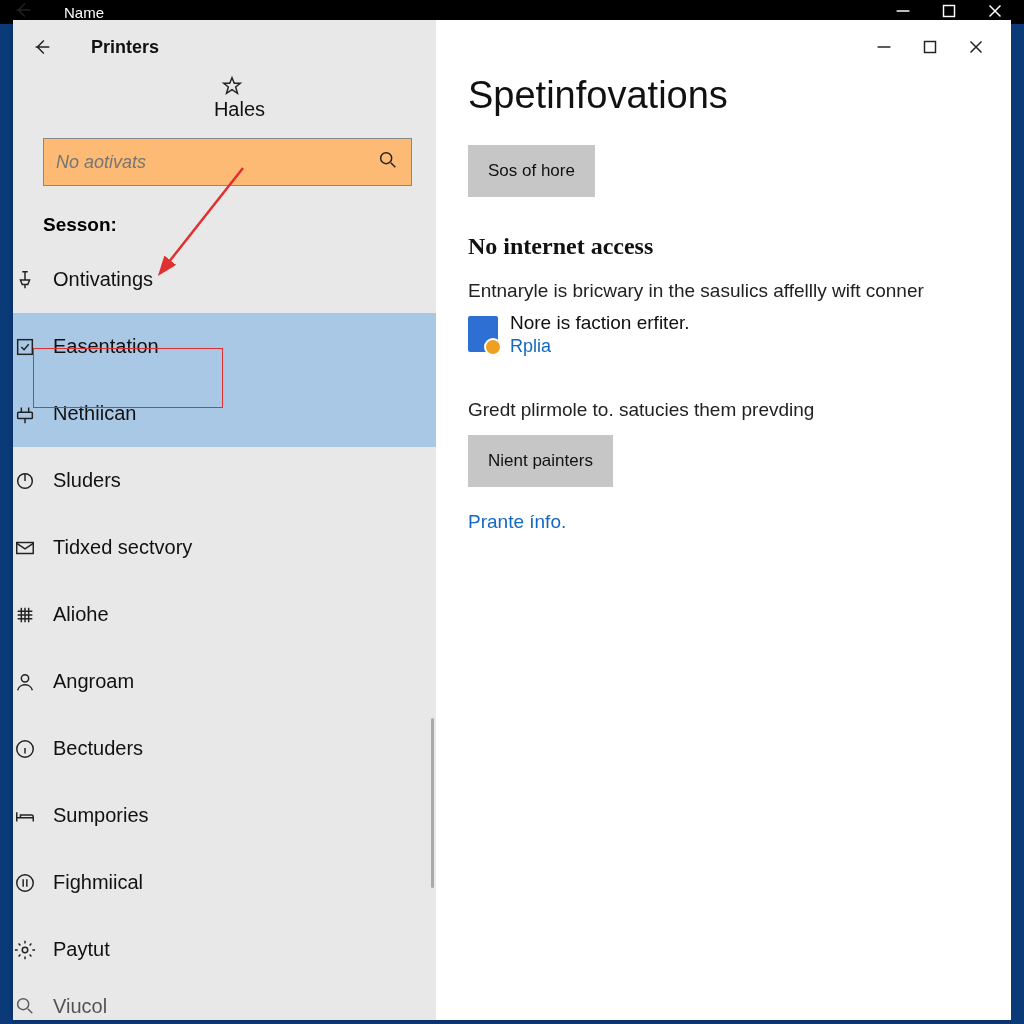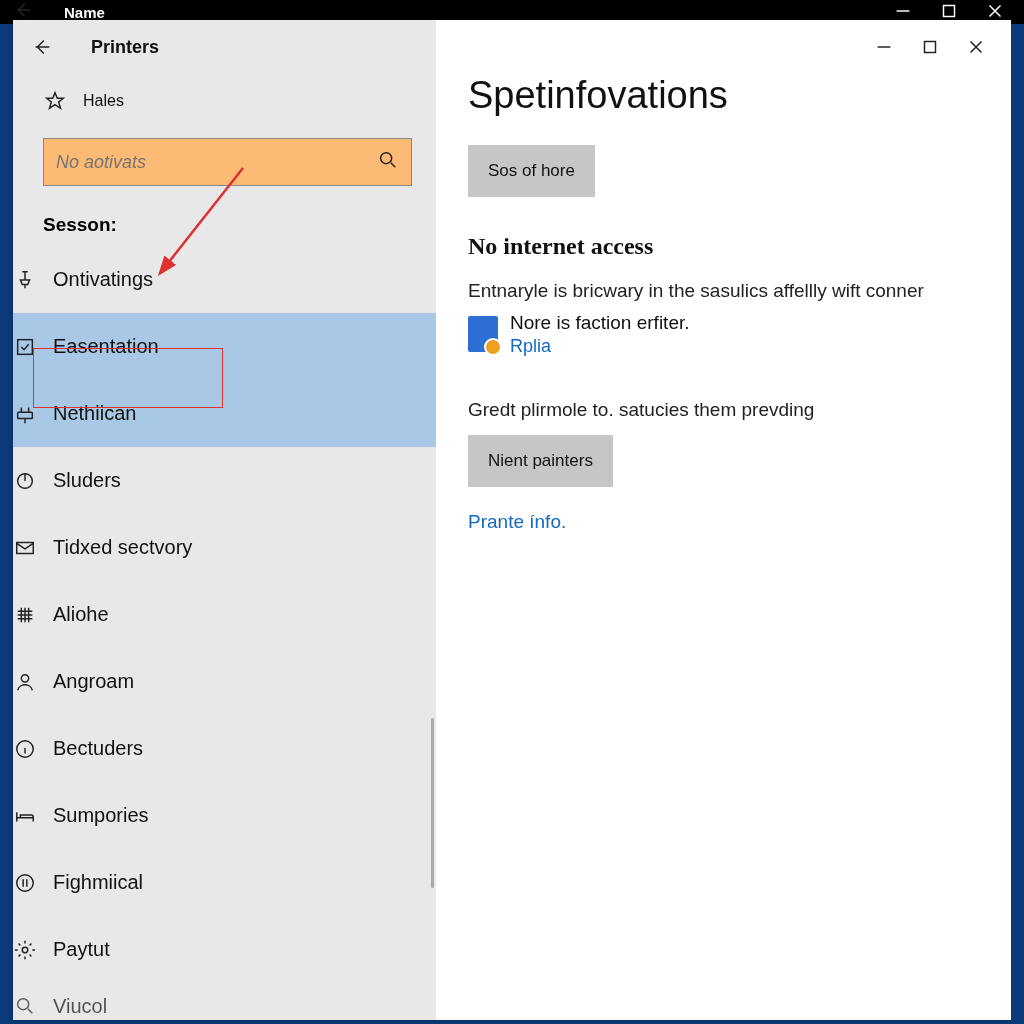--- a/index.html
+++ b/index.html
@@ -10,21 +10,21 @@
   background: #000;
   color: #fff;
   display: flex;
   align-items: center;
   padding: 0 6px;
   font-size: 15px;
 }
 .outer-title .outer-back {
   width: 34px; text-align: center; font-size: 18px; cursor: pointer;
 }
-.outer-title .outer-name { margin-left: 24px; font-weight: 700; }
+.outer-title .outer-name { margin-left: 24px; font-weight: 400; }
 .outer-title .spacer { flex: 1; }
 .outer-title .win-btn { width: 46px; text-align: center; font-size: 14px; cursor: pointer; }
 .outer-title .win-btn.square { font-size: 12px; }
 
 .app-window {
   position: absolute;
   left: 13px; top: 20px;
   width: 998px; height: 1000px;
   background: #fff;
   display: flex;
@@ -50,23 +50,24 @@
 .sidebar-header .title {
   margin-left: 28px;
   font-weight: 600;
   font-size: 18px;
   color: #111;
 }
 .home-row {
   display: flex; align-items: center;
   height: 54px;
   padding-left: 30px;
-  font-size: 16px;
+  font-size: 20px;
   color: #111;
   cursor: pointer;
+  flex-direction: column;
 }
 .home-row .ico, .nav-item .ico {
   width: 24px; height: 24px; display:flex; align-items:center; justify-content:center;
   margin-right: 16px;
   font-size: 20px;
   color: #222;
 }
 .search-wrap {
   margin: 10px 24px 4px 30px;
 }

